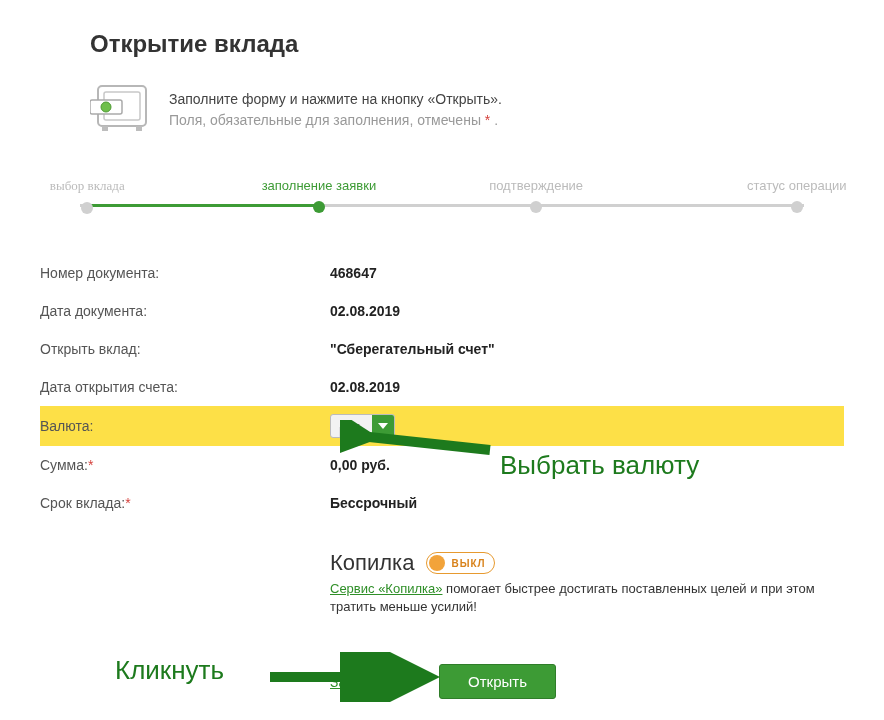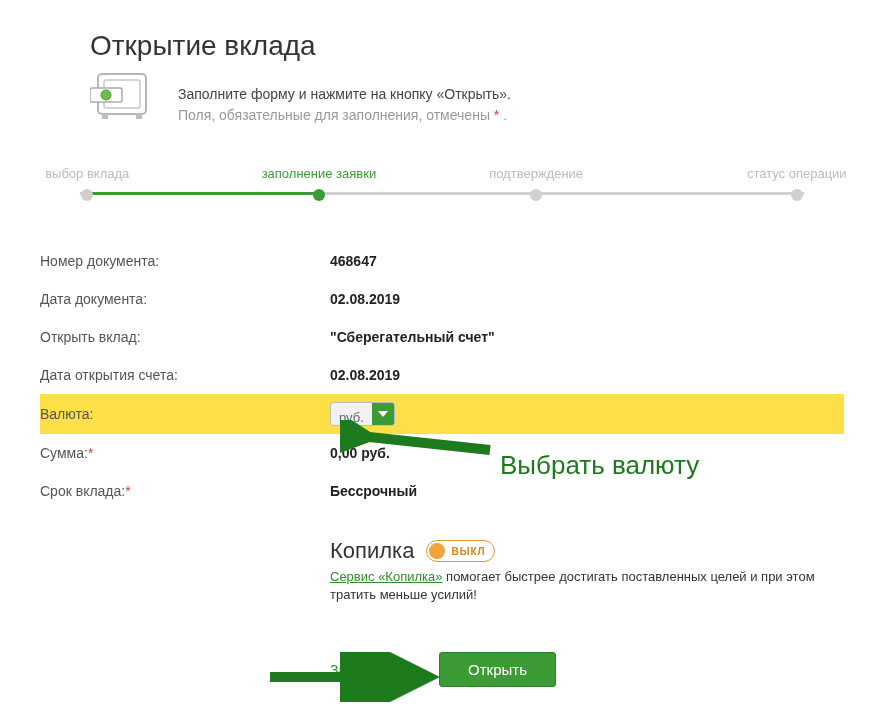--- a/index.html
+++ b/index.html
@@ -4,29 +4,29 @@
 <style>
   * { box-sizing: border-box; margin: 0; padding: 0; }
   body {
     font-family: Arial, Helvetica, sans-serif;
     background: #fff;
     width: 884px;
     color: #333;
   }
   .container { padding: 30px 40px 40px 40px; }
   .page-title {
-    font-size: 28px;
-    font-weight: normal;
+    font-size: 24px;
+    font-weight: bold;
     color: #333;
-    margin: 0 0 8px 50px;
+    margin: 0 0 24px 50px;
   }
   .intro {
     display: flex;
-    align-items: flex-end;
-    gap: 28px;
+    align-items: center;
+    gap: 19px;
     margin: 0 0 40px 50px;
   }
   .safe-icon { flex-shrink: 0; }
   .intro-text { font-size: 14px; line-height: 1.5; }
   .intro-line1 { color: #444; }
   .intro-line2 { color: #999; }
   .intro-line2 .asterisk { color: #d43f3a; }
   .stepper {
     position: relative;
     height: 36px;
@@ -58,21 +58,21 @@
     width: 12px; height: 12px; border-radius: 50%;
     background: #d0d0d0;
     margin: 8px auto 0 auto;
   }
   .step.active .step-dot { background: #3d9b35; }
   .step:nth-child(3) { left: 0%; }
   .step:nth-child(4) { left: 33.3%; }
   .step:nth-child(5) { left: 66.6%; }
   .step:nth-child(6) { left: 100%; }
   
-  .stepper .step.s1 { left: 1%; }
+  .stepper .step.s1 { left: 1%; font-family: Liberation Serif, serif; }
   .stepper .step.s2 { left: 33%; }
   .stepper .step.s3 { left: 63%; }
   .stepper .step.s4 { left: 99%; }
   .stepper-line-active { left: 1%; width: 32%; }
 
   .form-row {
     display: flex;
     align-items: center;
     padding: 8px 0;
     min-height: 38px;
@@ -305,14 +305,15 @@
   <div class="anno-text" style="left:500px; top:450px;">Выбрать валюту</div>
 
   <svg class="anno-arrow" style="left:260px; top:652px;" width="180" height="50" viewBox="0 0 180 50">
     <defs>
       <marker id="ah2" markerWidth="10" markerHeight="10" refX="8" refY="5" orient="auto">
         <path d="M0 0 L10 5 L0 10 Z" fill="#1d7a1d"></path>
       </marker>
     </defs>
     <line x1="10" y1="25" x2="160" y2="25" stroke="#1d7a1d" stroke-width="10" marker-end="url(#ah2)"></line>
   </svg>
+  <div class="anno-text" style="left:115px; top:655px;">Кликнуть</div>
 
 </div>
 
 </body></html>

